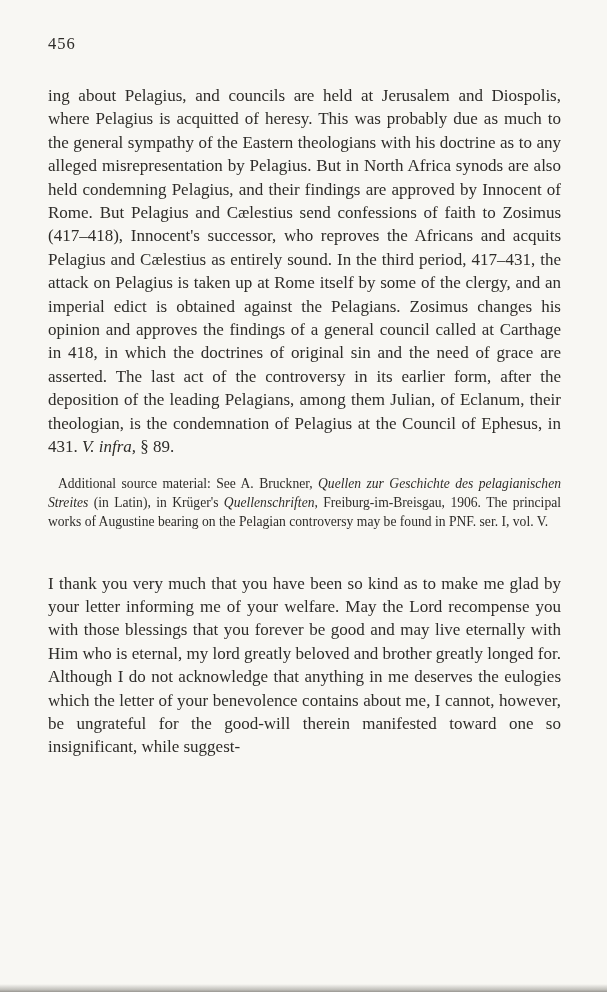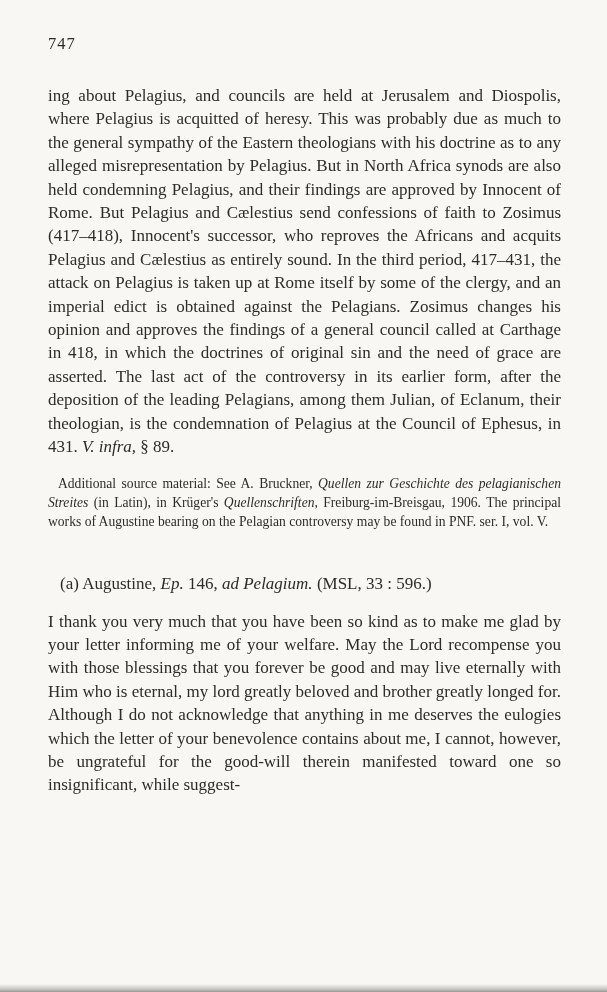--- a/index.html
+++ b/index.html
@@ -78,27 +78,26 @@
     height: 8px;
     background: linear-gradient(to bottom, rgba(160,158,152,0) 0%, rgba(150,148,142,0.55) 70%, rgba(120,118,112,0.75) 100%);
   }
 </style>
 </head>
 <body>
 
 <div class="page">
 
   <header class="running-header">
-    <span class="page-number">747</span>
+    <span class="page-number">456</span>
   </header>
 
   <p class="body-text continuation"><span>ing about Pelagius, and councils are held at Jerusalem and Diospolis, where Pelagius is acquitted of heresy. This was probably due as much to the general sympathy of the Eastern theologians with his doctrine as to any alleged misrepresentation by Pelagius. But in North Africa synods are also held condemning Pelagius, and their findings are approved by Innocent of Rome. But Pelagius and Cælestius send confessions of faith to Zosimus (417–418), Innocent's successor, who reproves the Africans and acquits Pelagius and Cælestius as entirely sound. In the third period, 417–431, the attack on Pelagius is taken up at Rome itself by some of the clergy, and an imperial edict is obtained against the Pelagians. Zosimus changes his opinion and approves the findings of a general council called at Carthage in 418, in which the doctrines of original sin and the need of grace are asserted. The last act of the controversy in its earlier form, after the deposition of the leading Pelagians, among them Julian, of Eclanum, their theologian, is the condemnation of Pelagius at the Council of Ephesus, in 431. </span><i>V. infra,</i><span> § 89.</span></p>
 
   <p class="small-text source-note"><span>Additional source material: See A. Bruckner, </span><i>Quellen zur Geschichte des pelagianischen Streites</i><span> (in Latin), in Krüger's </span><i>Quellenschriften</i><span>, Freiburg-im-Breisgau, 1906. The principal works of Augustine bearing on the Pelagian controversy may be found in PNF. ser. I, vol. V.</span></p>
 
-  <p class="section-heading"><span>(a) Augustine, </span><i>Ep.</i><span> 146, </span><i>ad Pelagium.</i><span> (MSL, 33 : 596.)</span></p>
 
 
   <p class="body-text letter"><span>I thank you very much that you have been so kind as to make me glad by your letter informing me of your welfare. May the Lord recompense you with those blessings that you forever be good and may live eternally with Him who is eternal, my lord greatly beloved and brother greatly longed for. Although I do not acknowledge that anything in me deserves the eulogies which the letter of your benevolence contains about me, I cannot, however, be ungrateful for the good-will therein manifested toward one so insignificant, while suggest-</span></p>
 
   <div class="page-edge"></div>
 
 </div>
 
 </body></html>

